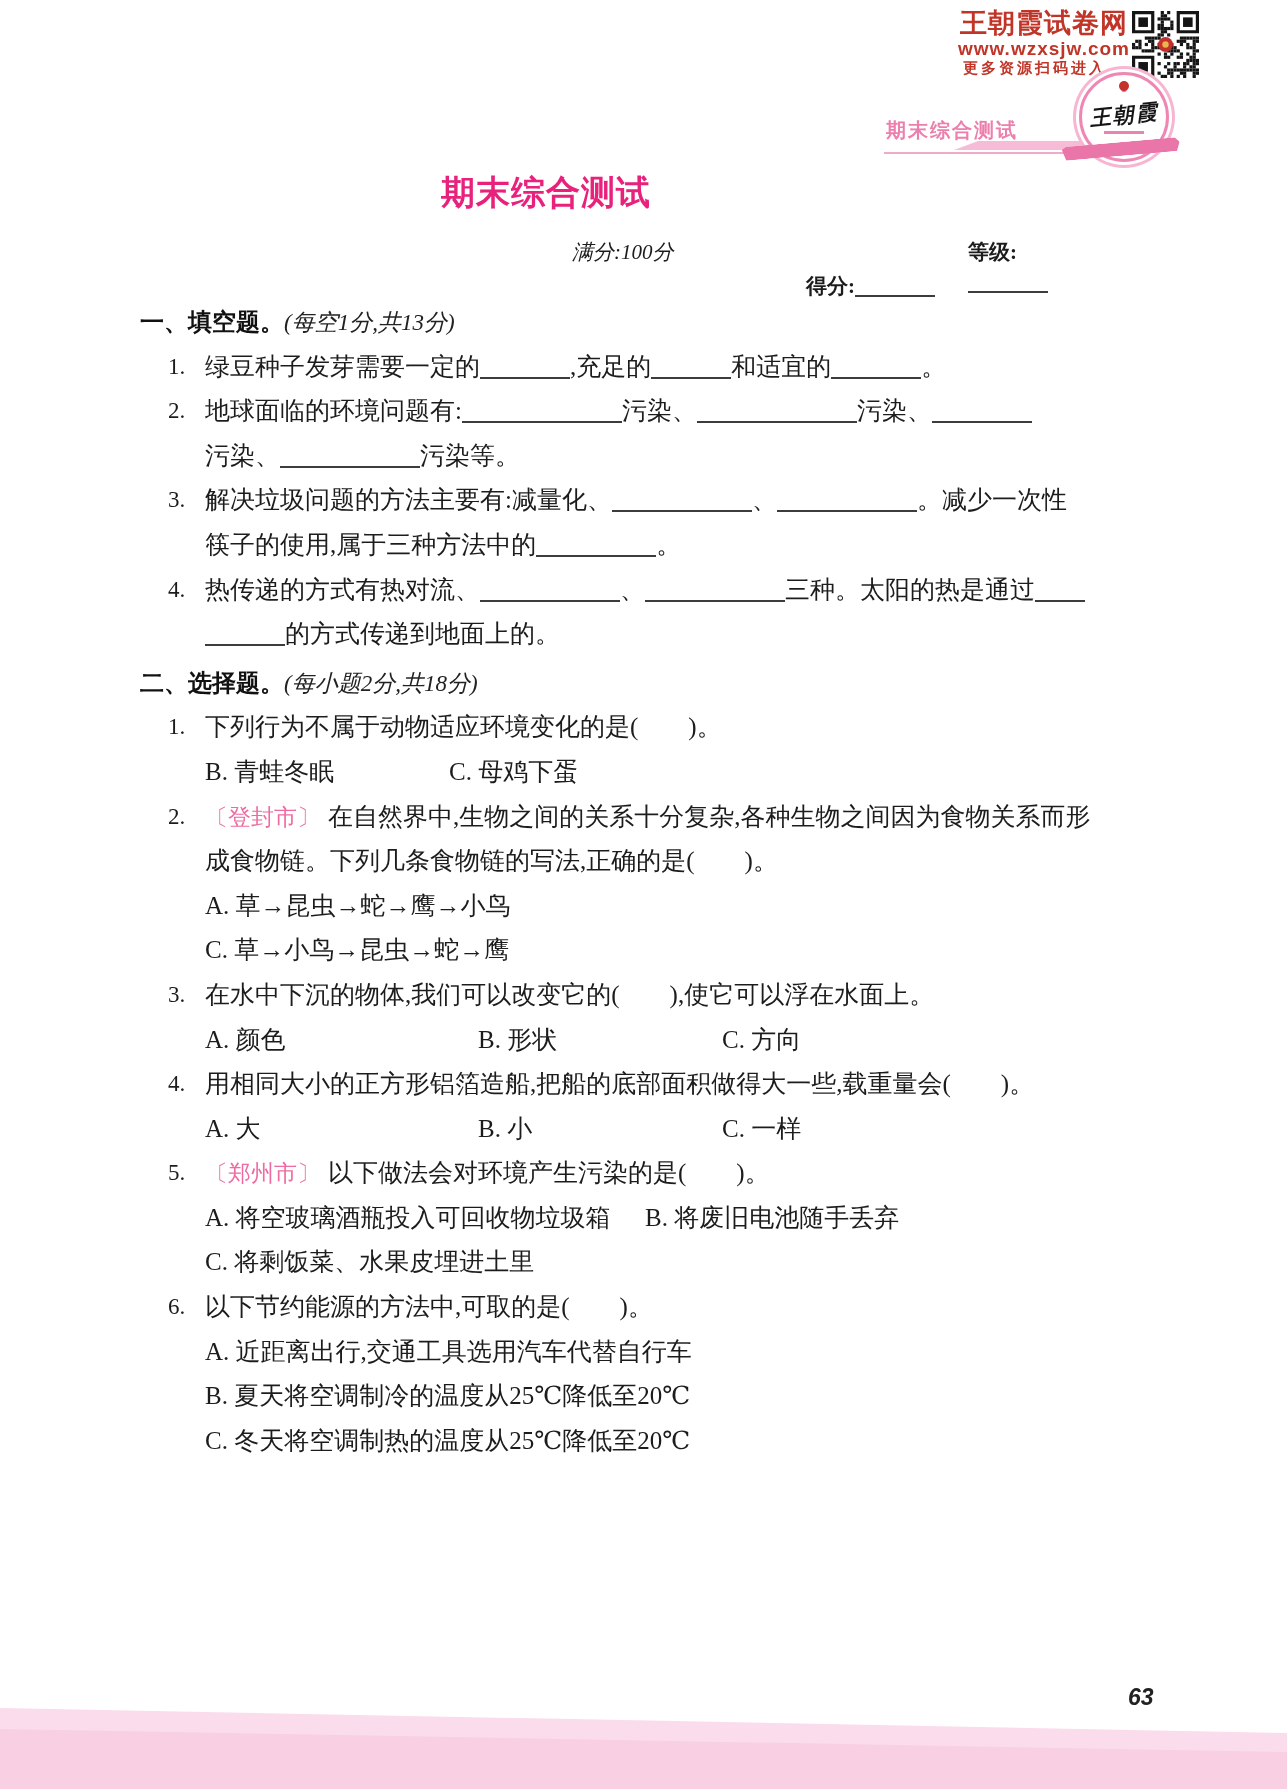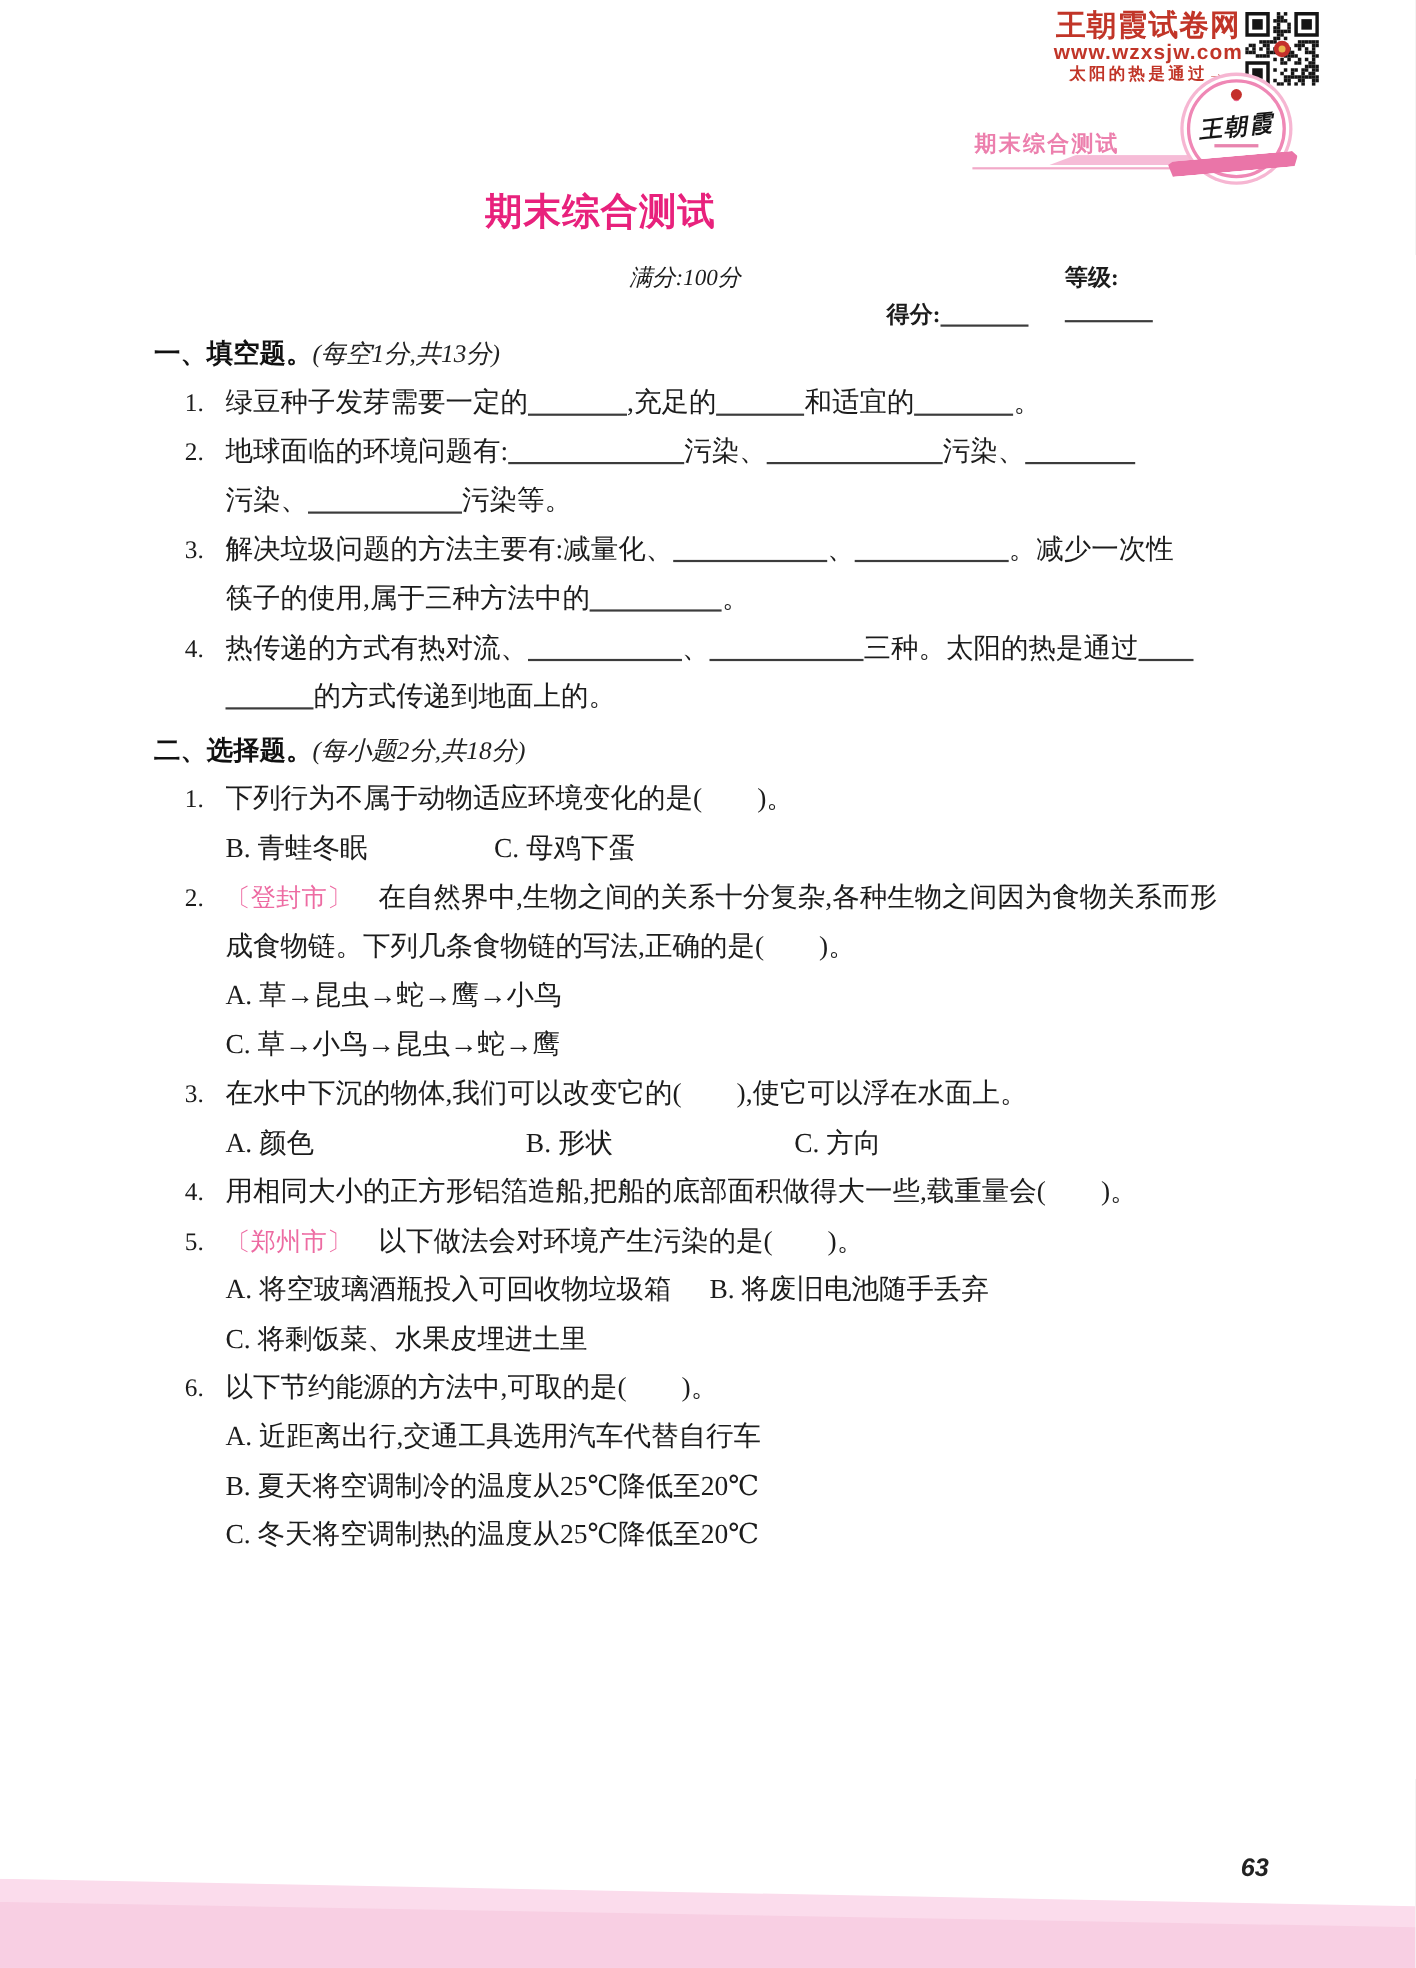--- a/index.html
+++ b/index.html
@@ -39,21 +39,21 @@
   .score-row .gr{position:absolute;left:968px;font-weight:700;}
 
   
   .content{position:absolute;left:140px;top:300px;width:1030px;}
   .line{position:relative;line-height:44.6px;height:44.6px;white-space:nowrap;font-size:25px;}
   .sec-head{font-family:"Liberation Sans","DejaVu Sans",sans-serif;font-weight:700;font-size:24px;color:#111;}
   .sec-note{font-family:"Liberation Serif",serif;font-weight:400;font-size:23px;font-style:italic;color:#222;}
   .sec2{margin-top:4px;}
   .q-num{position:absolute;left:28px;font-size:23px;}
   .q-body{padding-left:65px;}
-  .q-tag{color:#ed6ba2;font-size:23px;margin-right:24px;}
+  .q-tag{color:#ed6ba2;font-size:23px;margin-right:8px;}
   .blank{display:inline-block;height:25px;border-bottom:2px solid #3c3c3c;vertical-align:-4px;}
   .opts{display:flex;}
   .opt{display:inline-block;}
   .c1{width:273px;}.c2{width:244px;}.w1{width:440px;}
 
   
   .pageno{position:absolute;left:1128px;top:1684px;font-family:"Liberation Sans","DejaVu Sans",sans-serif;
           font-size:23px;font-weight:600;color:#222;font-style:italic;}
   .wave-light{position:absolute;left:0;top:1704px;width:1287px;height:85px;background:#fbdcec;
           clip-path:polygon(0 4px,100% 29px,100% 85px,0 85px);}
@@ -61,21 +61,21 @@
           clip-path:polygon(0 25px,100% 48px,100% 85px,0 85px);}
 </style>
 </head>
 <body>
 
 <div class="page">
 
   <div class="logo">
     <div class="l1">王朝霞试卷网</div>
     <div class="l2">www.wzxsjw.com</div>
-    <div class="l3">太阳的热是通过→</div>
+    <div class="l3">更多资源扫码进入→</div>
   </div>
 
   <svg class="qr" viewBox="0 0 63 63">
     <rect width="63" height="63" fill="#ffffff"></rect>
     <g fill="#151515" id="qr-fill">
         <rect x="27" y="0" width="3" height="3"></rect>
         <rect x="33" y="0" width="3" height="3"></rect>
         <rect x="27" y="3" width="3" height="3"></rect>
         <rect x="30" y="3" width="3" height="3"></rect>
         <rect x="24" y="6" width="3" height="3"></rect>
@@ -302,20 +302,25 @@
     <div class="line opts q-body">
       <span class="opt c1">A. 颜色</span>
       <span class="opt c2">B. 形状</span>
       <span class="opt">C. 方向</span>
     </div>
 
     <div class="line">
       <span class="q-num">4.</span>
       <div class="q-body">用相同大小的正方形铝箔造船,把船的底部面积做得大一些,载重量会(　　)。</div>
     </div>
+    <div class="line opts q-body">
+      <span class="opt c1">A. 大</span>
+      <span class="opt c2">B. 小</span>
+      <span class="opt">C. 一样</span>
+    </div>
 
     <div class="line">
       <span class="q-num">5.</span>
       <div class="q-body"><span class="q-tag">〔郑州市〕</span><span>以下做法会对环境产生污染的是(　　)。</span></div>
     </div>
     <div class="line opts q-body">
       <span class="opt w1">A. 将空玻璃酒瓶投入可回收物垃圾箱</span>
       <span class="opt">B. 将废旧电池随手丢弃</span>
     </div>
     <div class="line opts q-body">

